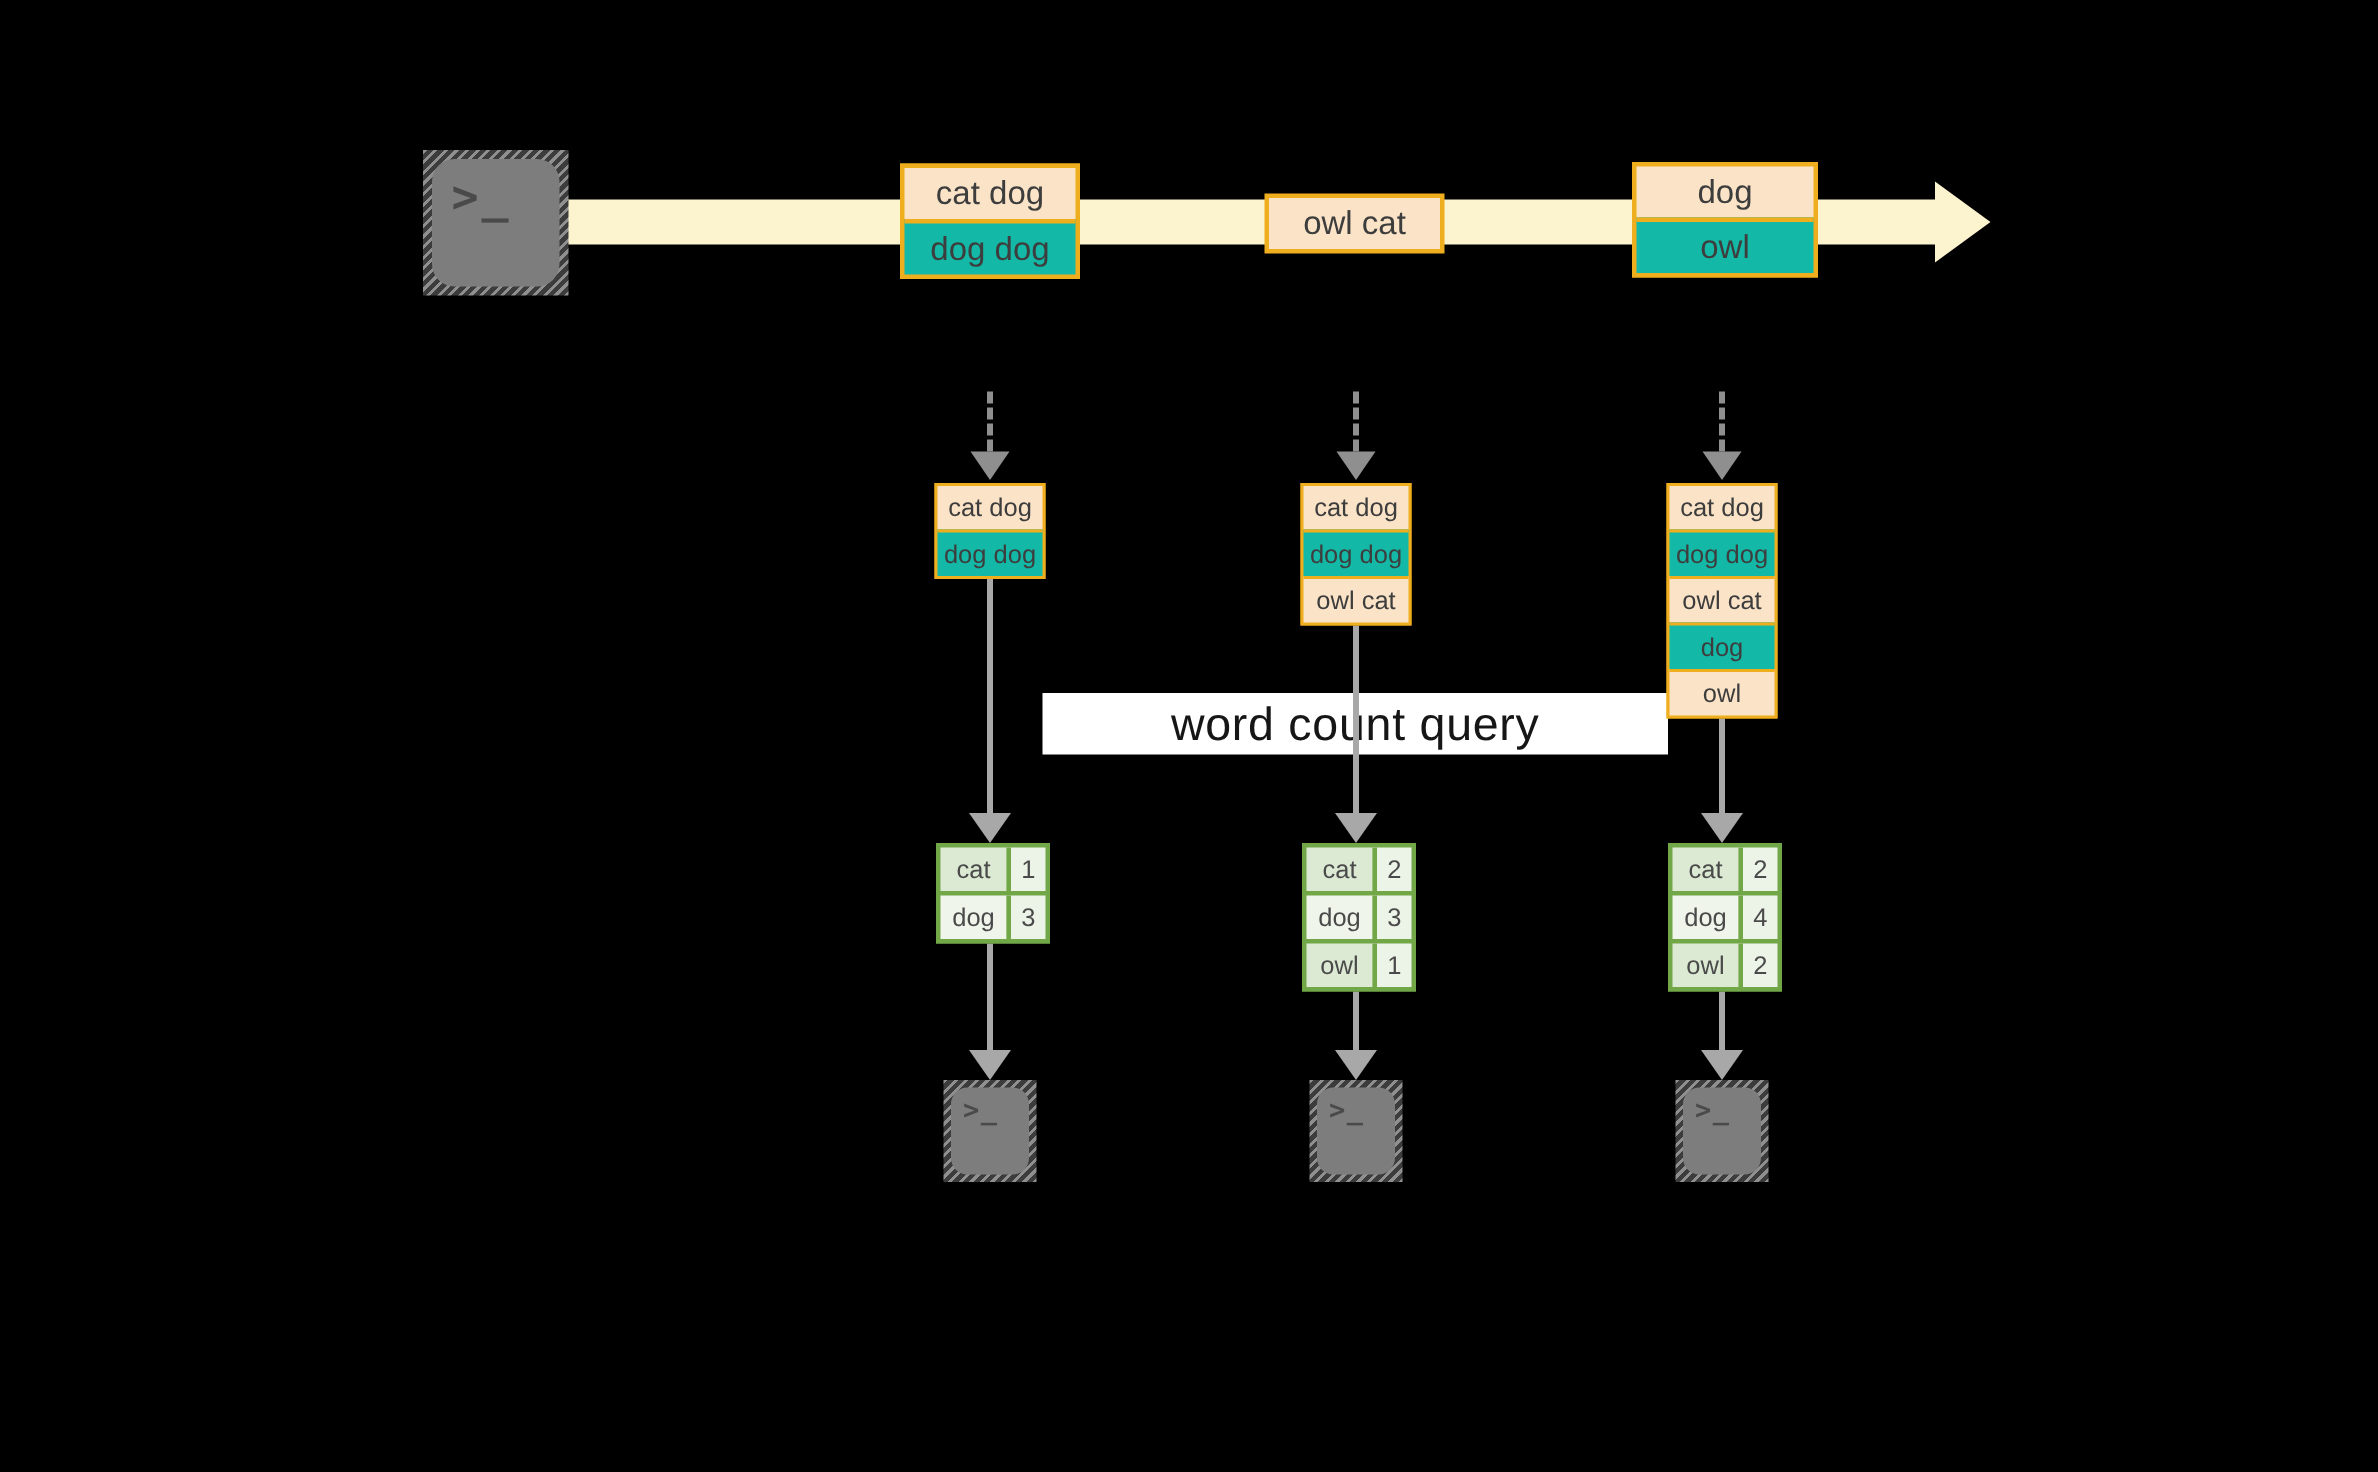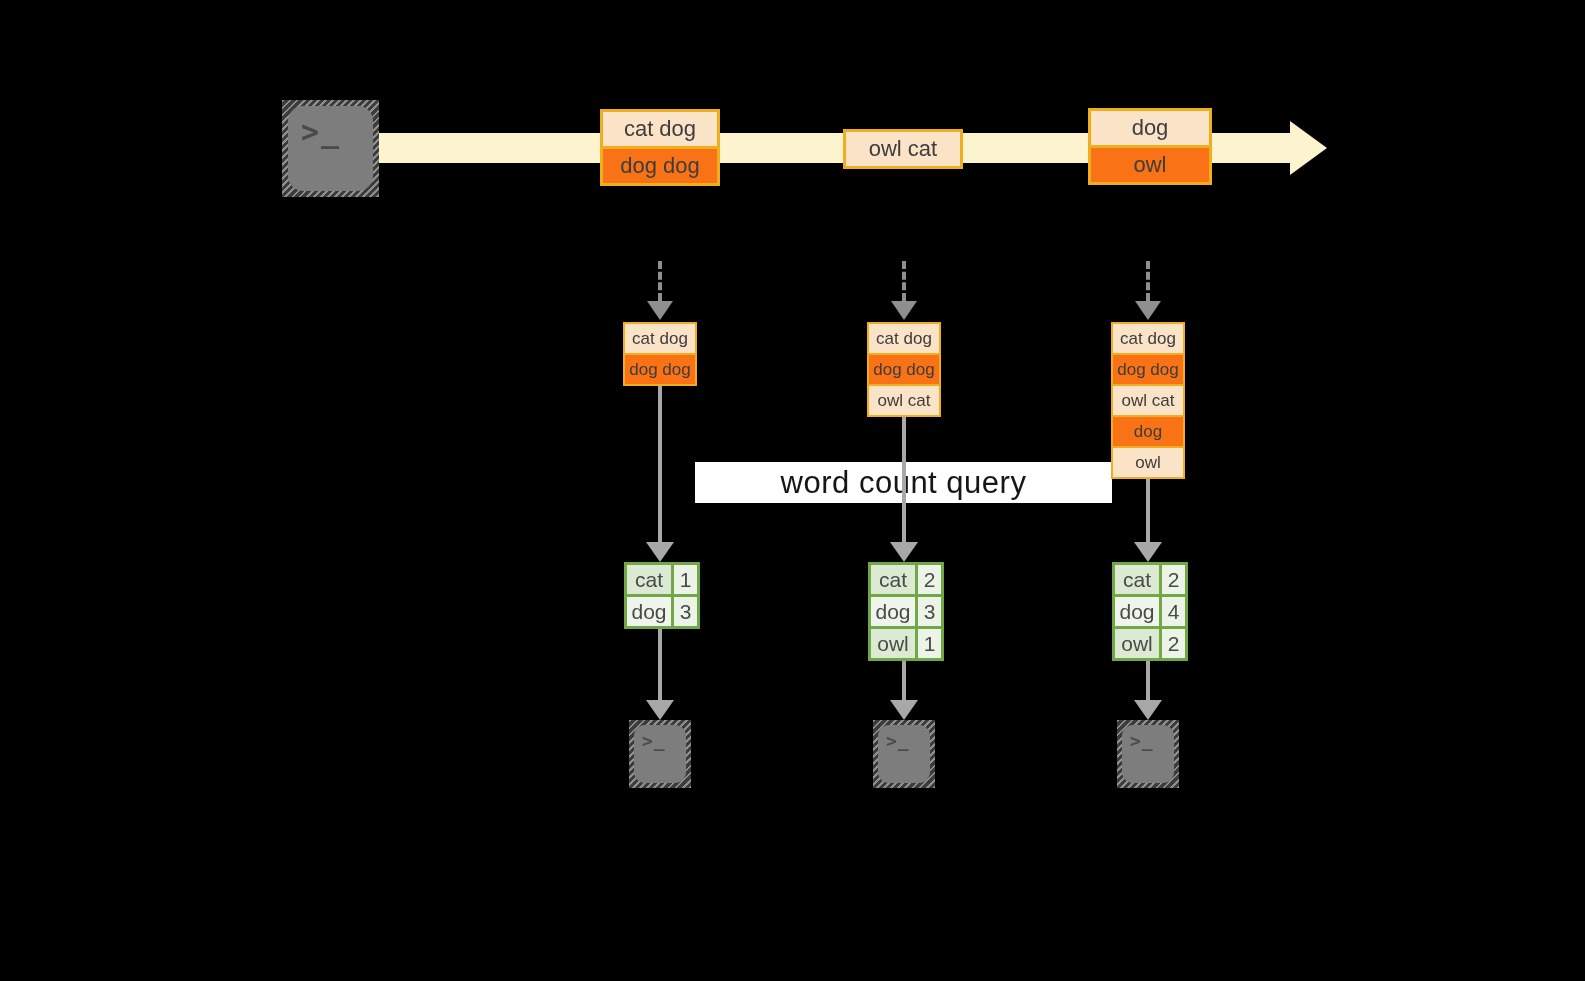--- a/index.html
+++ b/index.html
@@ -27,21 +27,21 @@
   .stream-head{
     position:absolute;width:0;height:0;z-index:0;
     border-top:27px solid transparent;border-bottom:27px solid transparent;
     border-left:37px solid #fcf3cf;
   }
   
   .obox{position:absolute;border:3px solid #efae1d;background:#efae1d;z-index:2;}
   .ocell{height:34px;line-height:34px;text-align:center;font-size:22px;}
   .ocell + .ocell{border-top:3px solid #efae1d;}
   .fill-a{background:#fae3c6;}
-  .fill-b{background:#f97316;}
+  .fill-b{background:#14b8a6;}
   
   .stack{position:absolute;border:2px solid #efae1d;background:#efae1d;z-index:3;}
   .scell{height:29px;line-height:29px;text-align:center;font-size:17px;}
   .scell + .scell{border-top:2px solid #efae1d;}
   
   .vline{position:absolute;width:4px;background:#a8a8a8;z-index:2;}
   .vdash{position:absolute;width:0;border-left:4px dashed #8f8f8f;z-index:2;}
   .ahead{
     position:absolute;width:0;height:0;z-index:2;
     border-left:14px solid transparent;border-right:14px solid transparent;
@@ -49,21 +49,21 @@
   }
   .ahead.dashhead{border-left-width:13px;border-right-width:13px;border-top:19px solid #8f8f8f;}
   
   .query-band{
     position:absolute;left:695px;top:462px;width:417px;height:41px;background:#ffffff;
     z-index:1;display:flex;align-items:center;justify-content:center;
   }
   .query-band span{font-size:31px;font-weight:300;color:#161616;letter-spacing:0.5px;}
   
   .gtable{position:absolute;border:3px solid #72a748;background:#72a748;width:70px;z-index:3;}
-  .grow{display:flex;height:29px;line-height:29px;font-size:21px;}
+  .grow{display:flex;height:29px;line-height:29px;font-size:17px;}
   .grow + .grow{border-top:3px solid #72a748;}
   .gword{width:44px;text-align:center;color:#4a4a4a;}
   .gnum{flex:1;border-left:3px solid #72a748;text-align:center;background:#ecf3e7;color:#4a4a4a;}
   .row-a .gword{background:#dcead3;}
   .row-b .gword{background:#eff5ea;}
 </style>
 </head>
 <body>
 
 <div class="canvas">

